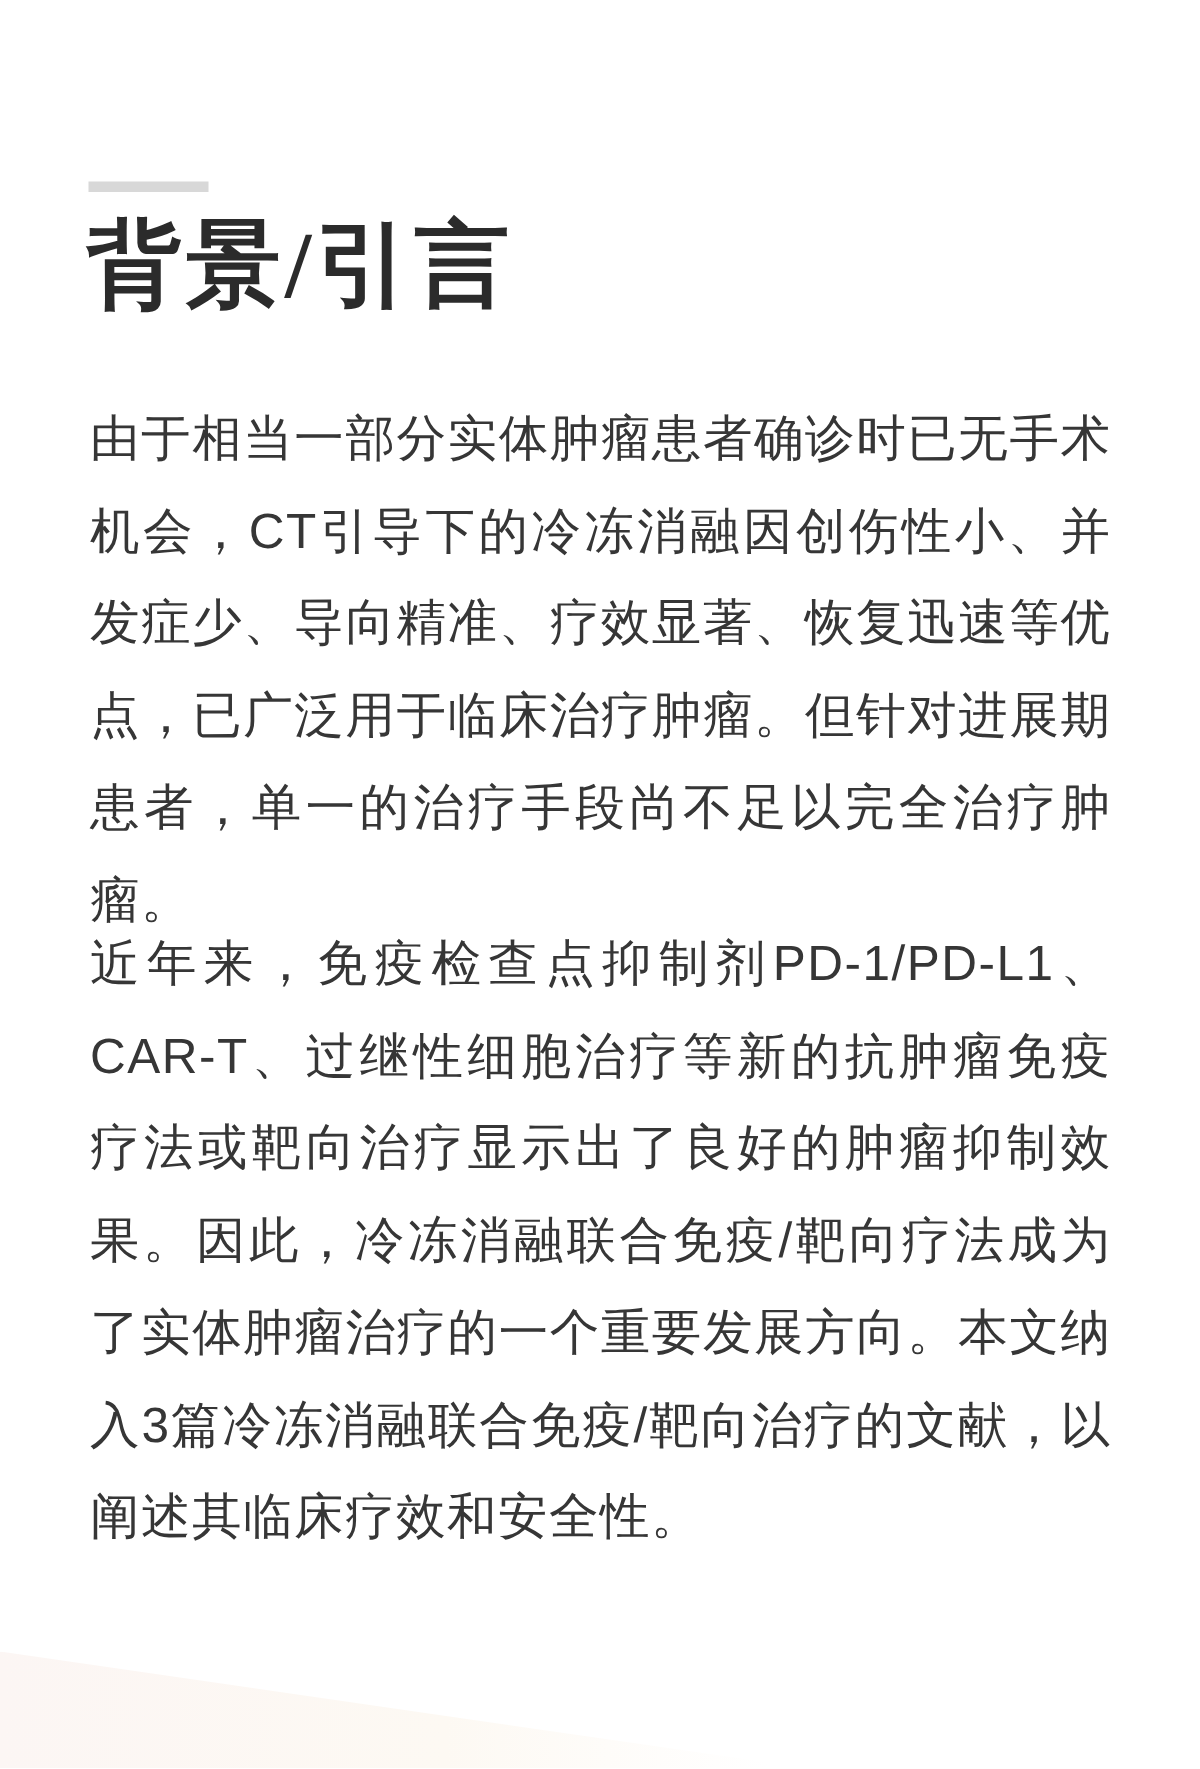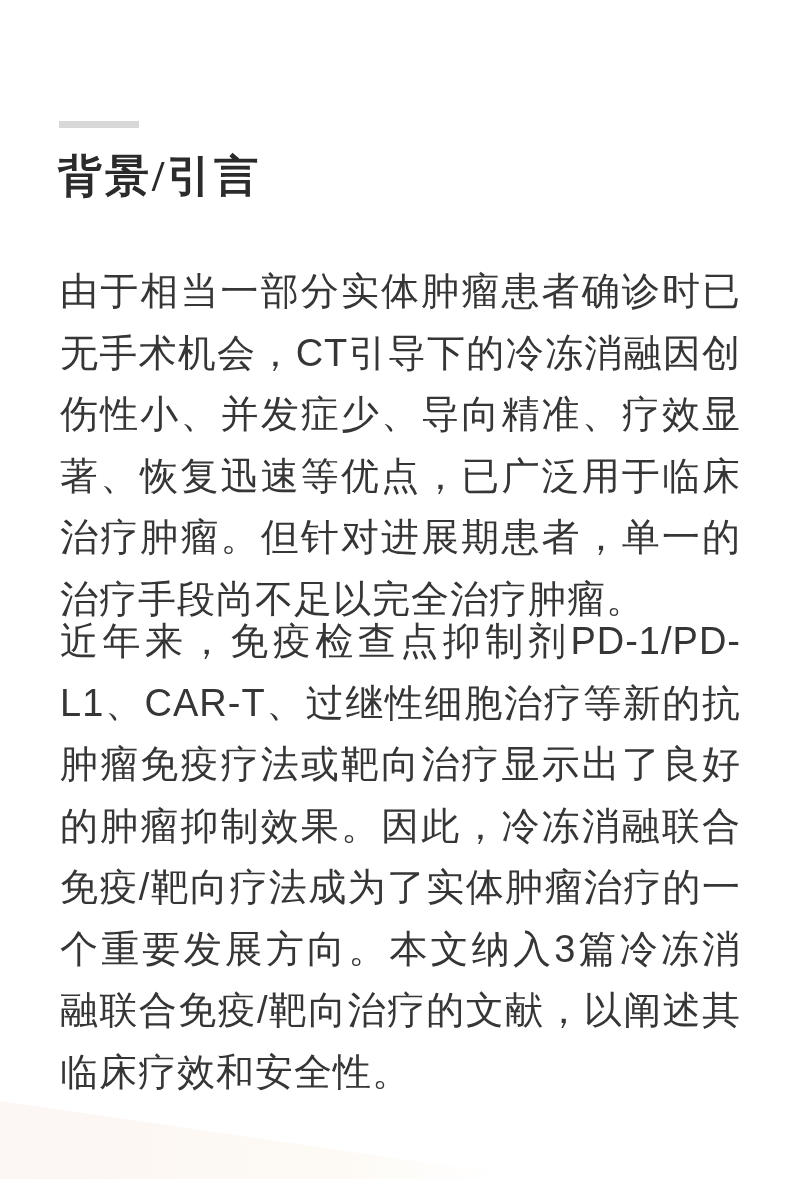--- a/index.html
+++ b/index.html
@@ -28,33 +28,33 @@
     height: 7px;
     background: #d8d8d8;
   }
   .section-title {
     position: absolute;
     left: 58px;
     top: 150px;
     margin: 0;
     font-family: "Liberation Serif", "DejaVu Serif", serif;
     font-weight: 700;
-    font-size: 44px;
+    font-size: 63px;
     line-height: 54px;
     letter-spacing: 3px;
     color: #2b2b2b;
     white-space: nowrap;
   }
   .body-para {
     position: absolute;
     left: 60px;
     width: 681px;
     margin: 0;
     font-family: "Liberation Sans", "DejaVu Sans", sans-serif;
-    font-size: 38px;
+    font-size: 33px;
     line-height: 61.5px;
     letter-spacing: 1px;
     color: #363636;
     text-align: justify;
   }
   .para-1 { top: 261px; }
   .para-2 { top: 611px; }
   .corner-glow {
     position: absolute;
     left: 0;

